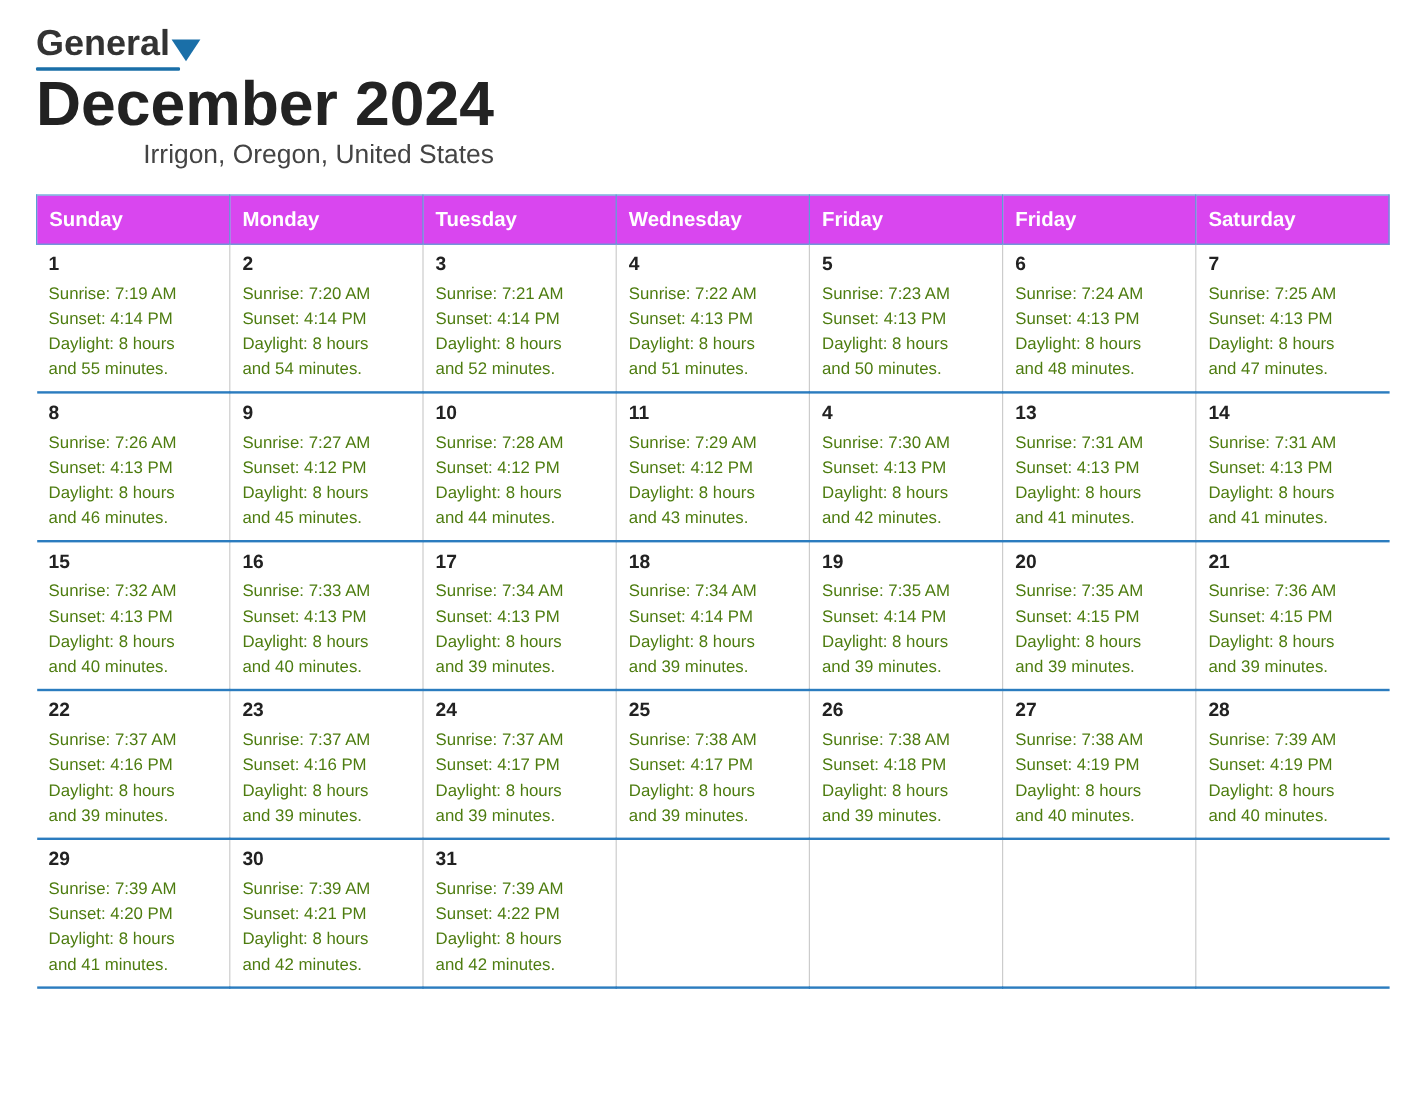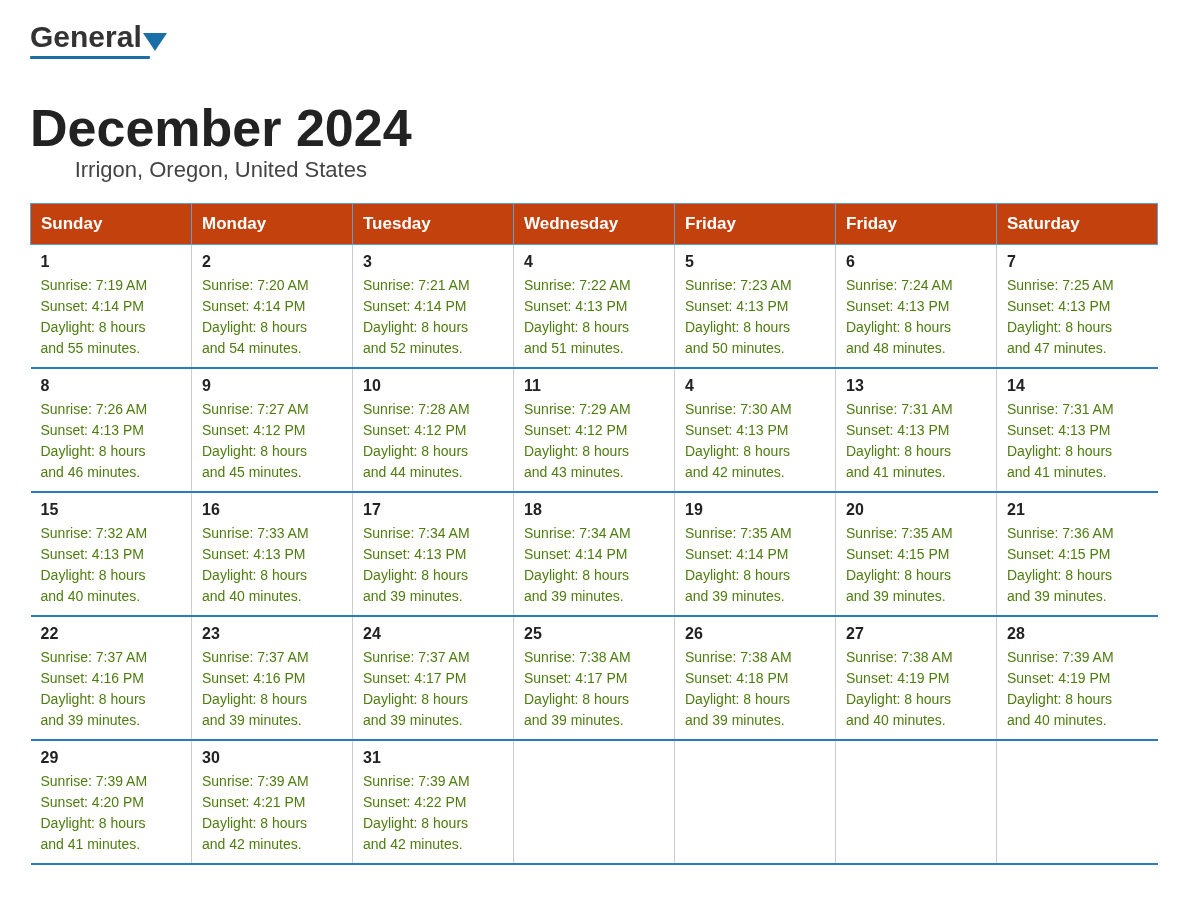--- a/index.html
+++ b/index.html
@@ -11,41 +11,40 @@
       padding: 20px 30px;
     }
     .header {
       display: flex;
       justify-content: space-between;
       align-items: flex-start;
       margin-bottom: 20px;
       flex-direction: column;
     }
     .title-block {
-      text-align: center;
-      margin-top: 41px;
+      text-align: right;
     }
     .title-block h1 {
       font-size: 52px;
       font-weight: bold;
       color: #222;
       line-height: 1.1;
     }
     .title-block h2 {
       font-size: 22px;
       font-weight: normal;
       color: #444;
     }
     table {
       width: 100%;
       border-collapse: collapse;
       table-layout: fixed;
     }
     thead tr {
-      background: #c2410c;
+      background: #d946ef;
     }
     thead th {
       color: #fff;
       font-size: 17px;
       font-weight: bold;
       padding: 10px 10px;
       text-align: left;
       border: 1px solid #5aa0d4;
     }
     tbody tr {

